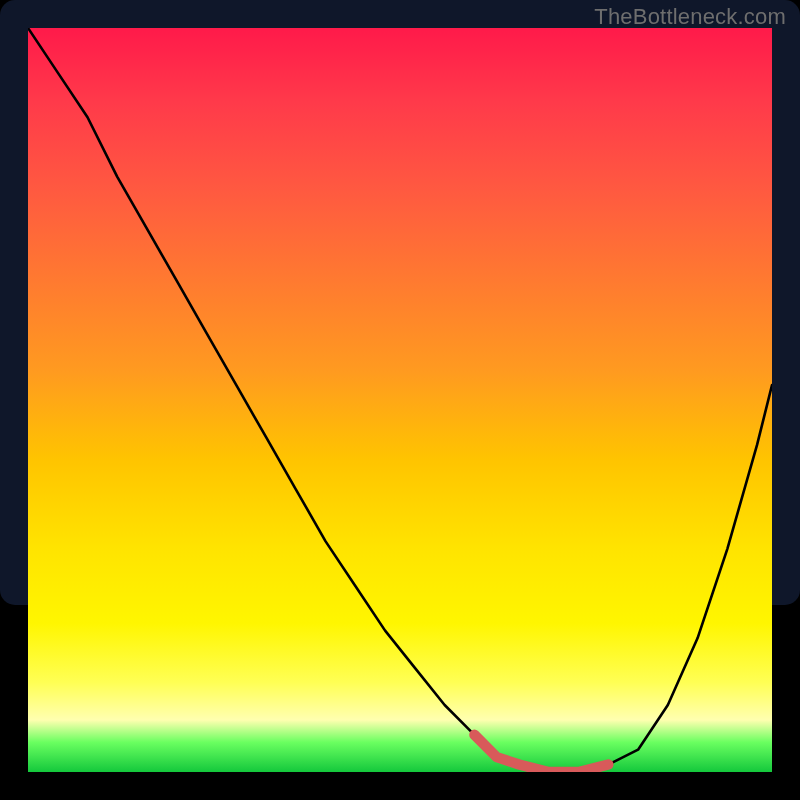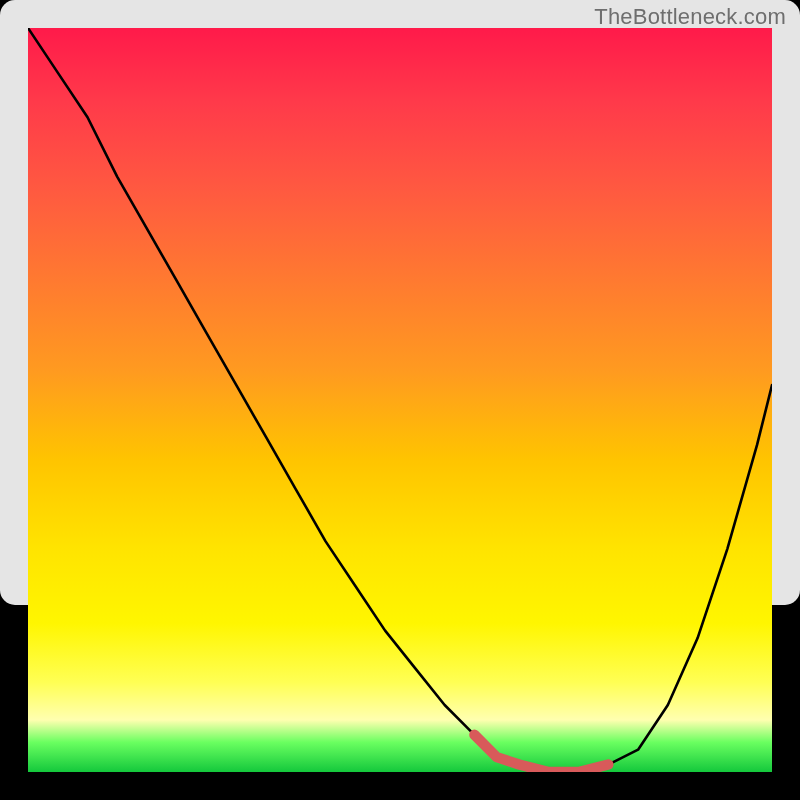--- a/index.html
+++ b/index.html
@@ -8,21 +8,21 @@
     width: 800px;
     height: 800px;
     background: #000;
     font-family: Arial, Helvetica, sans-serif;
     overflow: hidden;
   }
   .frame {
     position: relative;
     width: 800px;
     height: 605px;
-    background: #e5e5e5;
+    background: #0f172a;
     border-radius: 15px;
   }
   .plot-area {
     position: absolute;
     left: 28px;
     top: 28px;
     width: 744px;
     height: 744px;
     overflow: hidden;
   }

